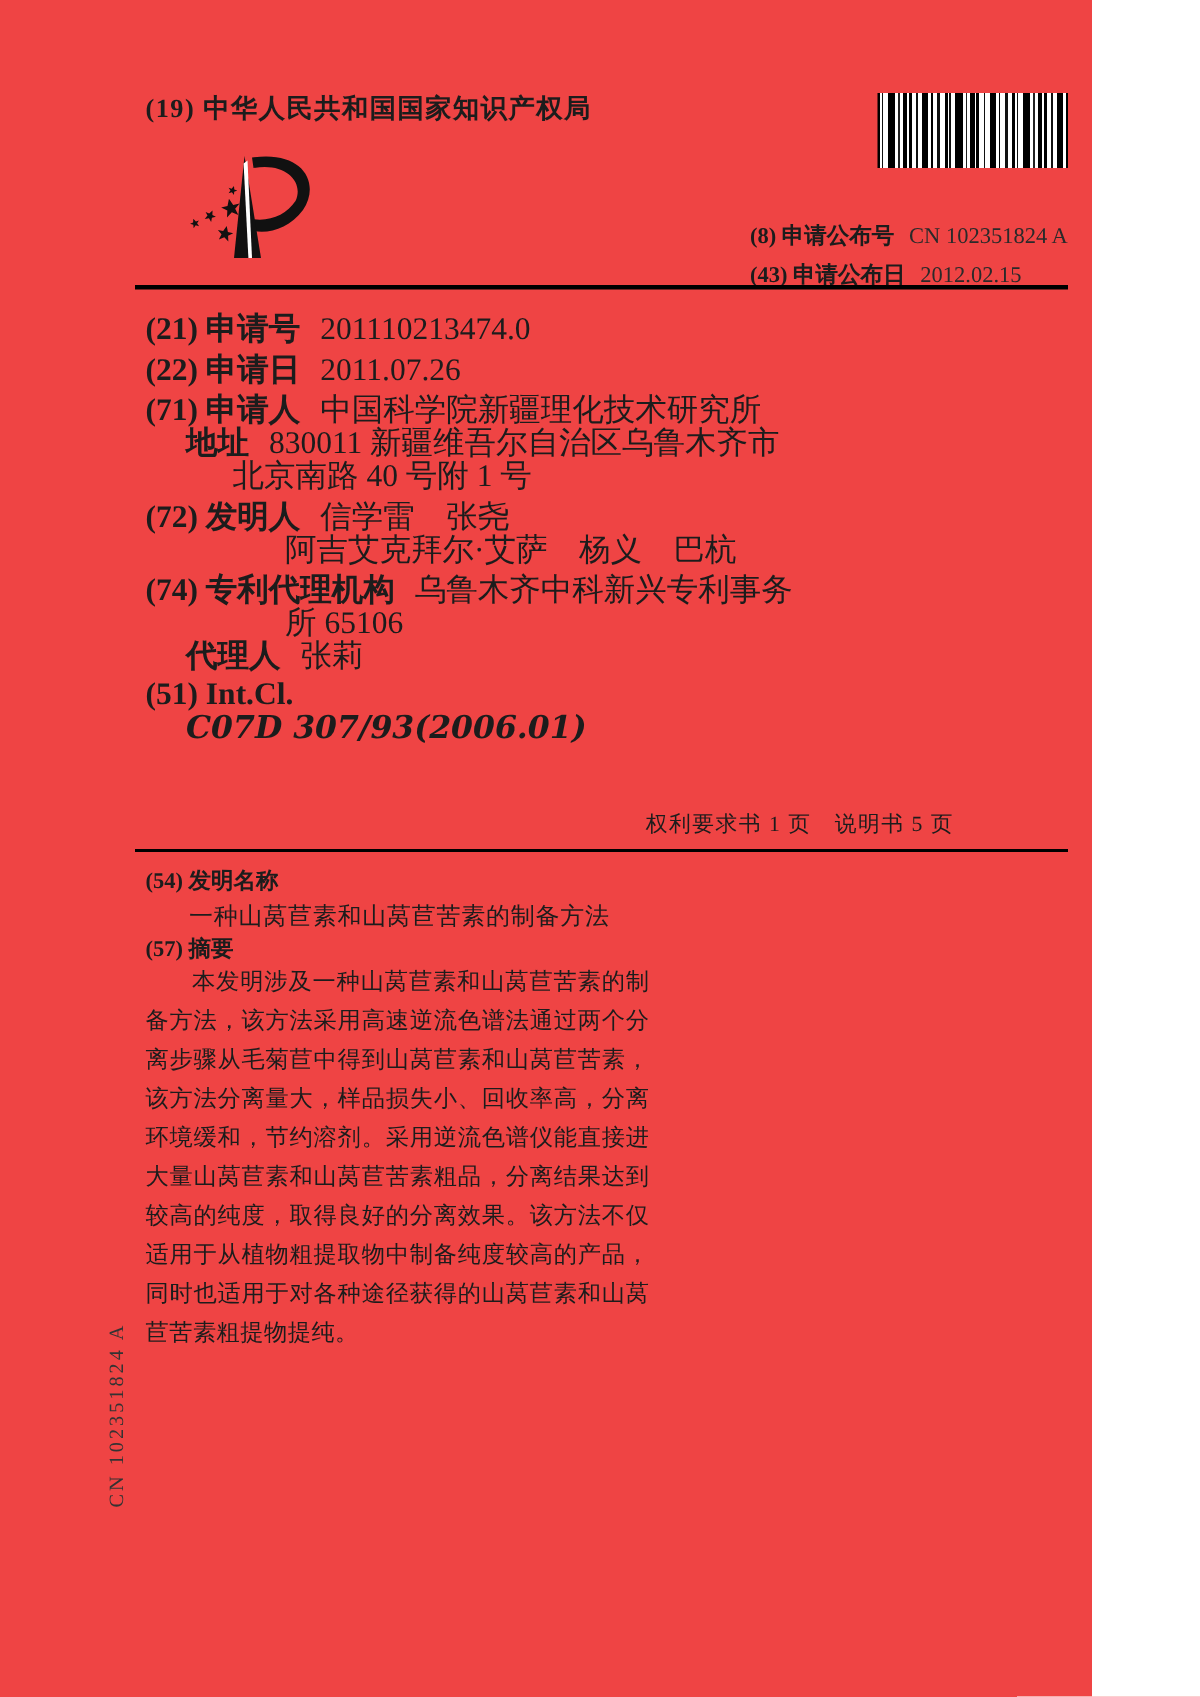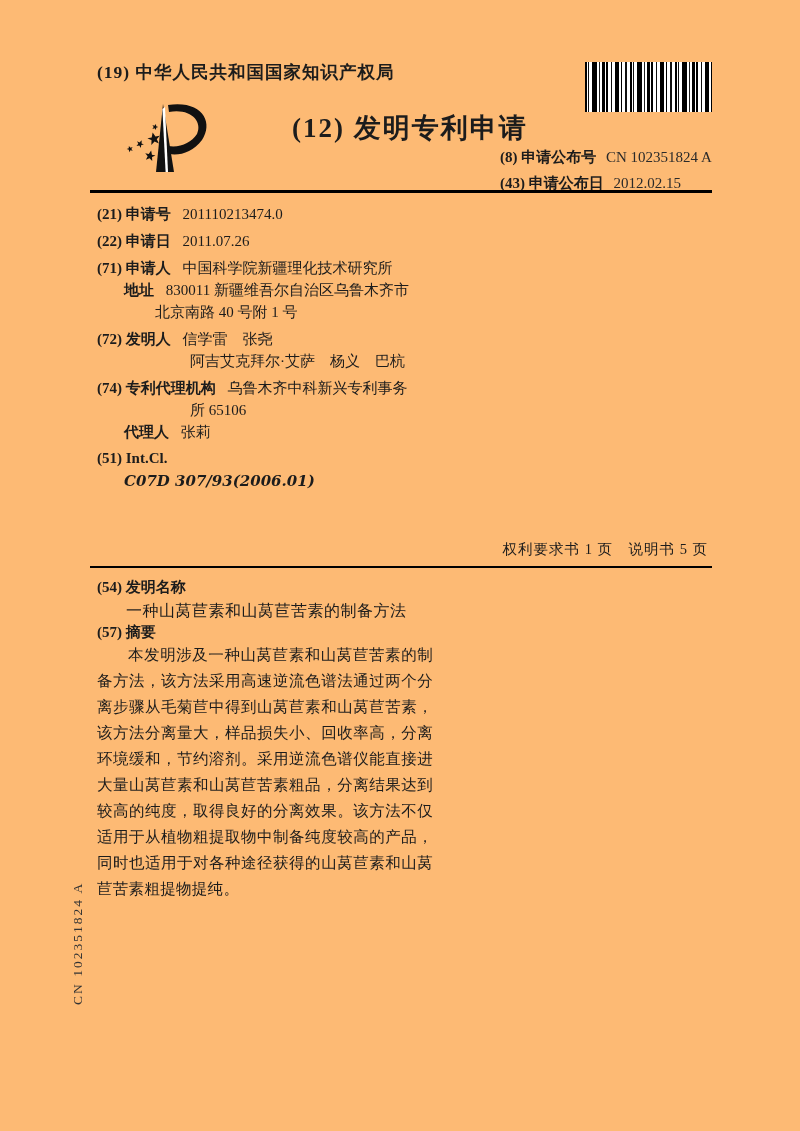--- a/index.html
+++ b/index.html
@@ -1,37 +1,37 @@
 <!DOCTYPE html>
 <html><head>
 <meta charset="utf-8">
 <style>
   html,body{margin:0;padding:0;background:#ffffff;}
   .page{
-    position:relative;width:800px;height:1131px;background:#fdba74;
+    position:relative;width:728px;height:1131px;background:#ef4444;
     font-family:"Liberation Serif","DejaVu Serif",serif;
     color:#1c1c1c;overflow:hidden;
   }
   .abs{position:absolute;}
   .office{left:97px;top:60px;font-size:17.5px;font-weight:bold;letter-spacing:1px;}
   .barcode{left:585px;top:62px;width:127px;height:50px;
     background:repeating-linear-gradient(90deg,
       #000 0px,#000 2px,#fff 2px,#fff 3px,#111 3px,#111 4px,#fff 4px,#fff 7px,
       #000 7px,#000 12px,#fff 12px,#fff 14px,#222 14px,#222 15px,#fff 15px,#fff 17px,
       #000 17px,#000 20px,#fff 20px,#fff 21px,#000 21px,#000 23px,#fff 23px,#fff 26px,
       #111 26px,#111 27px,#fff 27px,#fff 30px,#000 30px,#000 34px,#fff 34px,#fff 36px,
       #000 36px,#000 37px,#fff 37px,#fff 40px,#111 40px,#111 42px,#fff 42px,#fff 45px);}
   .logo{left:112px;top:96px;width:105px;height:92px;}
   .doctype{left:292px;top:110px;font-size:27px;font-weight:bold;letter-spacing:2px;}
   .publine{left:500px;font-size:15px;white-space:nowrap;}
   .publine .lbl{font-weight:bold;}
   .publine .val{margin-left:6px;color:#2a2a2a;}
   .rule{left:90px;width:622px;height:3px;background:#000;}
   .rule2{left:90px;width:622px;height:2px;background:#000;}
-  .bib{font-size:15px;white-space:nowrap;text-align:right;}
+  .bib{font-size:21px;white-space:nowrap;text-align:right;}
   .bib .lbl{font-weight:bold;}
   .bib .val{margin-left:8px;}
   .ipc-val{font-style:italic;font-weight:bold;font-family:"DejaVu Serif",serif;}
   .pagesinfo{top:540px;right:92px;font-size:14.5px;letter-spacing:1px;}
   .sechead{font-size:15px;font-weight:bold;}
   .title-line{font-size:16px;letter-spacing:0.5px;text-align:center;}
   .abstract{left:97px;top:642px;width:336px;font-size:15.5px;line-height:26px;
     text-align:justify;text-indent:2em;letter-spacing:0.3px;}
   .sidecode{left:70px;top:1005px;transform:rotate(-90deg);transform-origin:0 0;
     font-size:13.5px;letter-spacing:2px;color:#333;white-space:nowrap;}
@@ -52,21 +52,20 @@
     <path d="M56,9 C90,4 102,26 90,44 C81,56 68,60 57,58 L56,50 C68,52 79,47 85,38 C91,25 78,12 57,16 Z" fill="#111"></path>
     <polygon points="51,8 62,76 44,76" fill="#111"></polygon>
     <polygon points="53,11 56,76 53.6,76 50.4,13" fill="#fff"></polygon>
     <use href="#st" transform="translate(43,31) scale(0.32) rotate(18)"></use>
     <use href="#st" transform="translate(42,43) scale(0.66) rotate(-12)"></use>
     <use href="#st" transform="translate(28,48) scale(0.40) rotate(25)"></use>
     <use href="#st" transform="translate(18,53) scale(0.33) rotate(-20)"></use>
     <use href="#st" transform="translate(38,60) scale(0.55) rotate(12)"></use>
   </svg>
 
-  <div class="abs doctype">(12) 发明专利申请</div>
 
   <div class="abs publine" style="top:148px;">
     <span class="lbl">(8) 申请公布号</span>
     <span class="val">CN 102351824 A</span>
   </div>
   <div class="abs publine" style="top:174px;">
     <span class="lbl">(43) 申请公布日</span>
     <span class="val">2012.02.15</span>
   </div>
 

